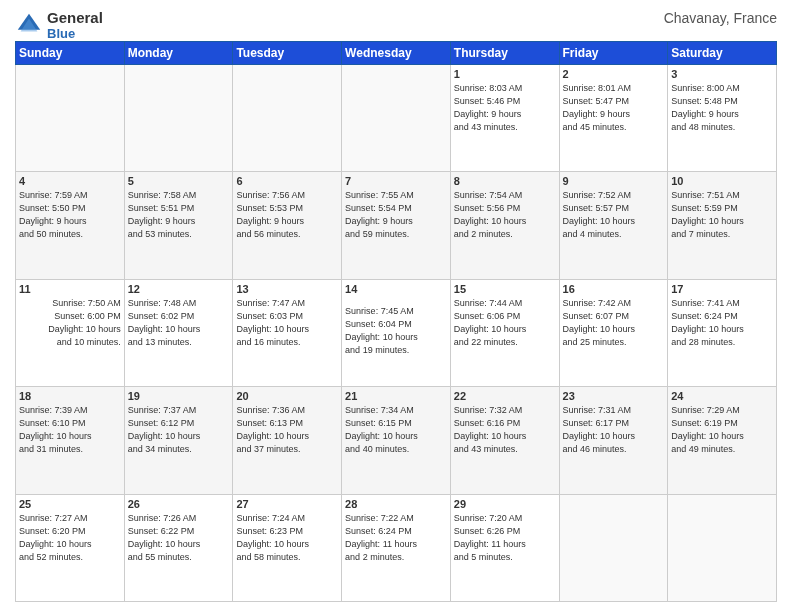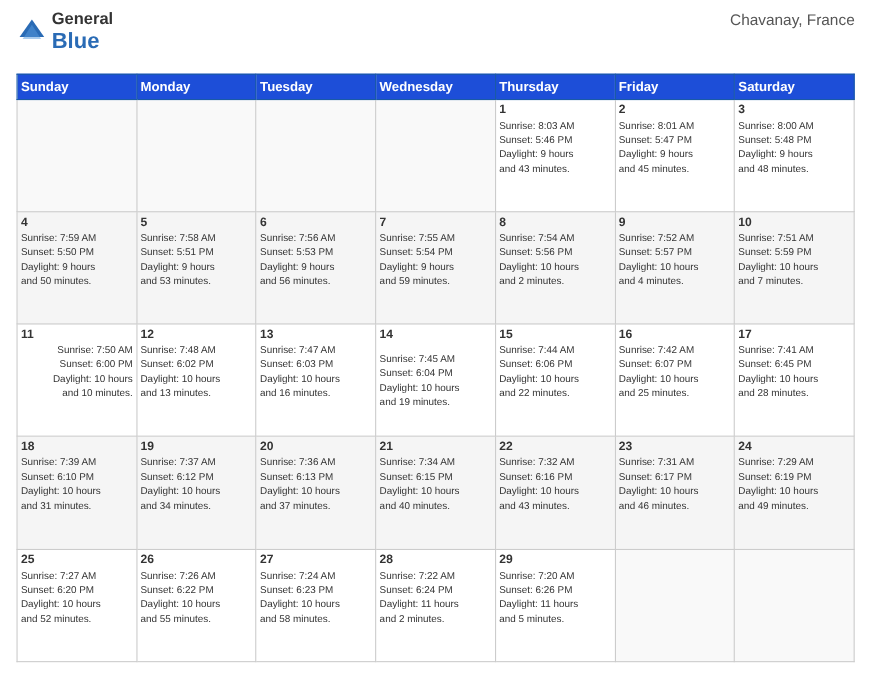--- a/index.html
+++ b/index.html
@@ -14,39 +14,39 @@
       width: 792px;
       height: 612px;
       padding: 10px 15px;
       display: flex;
       flex-direction: column;
     }
     .header {
       display: flex;
       justify-content: space-between;
       align-items: flex-start;
-      margin-bottom: 18px;
+      margin-bottom: 0;
     }
     .logo {
       display: flex;
       align-items: center;
       gap: 4px;
     }
     .logo-text {
       display: flex;
       flex-direction: column;
       line-height: 1.1;
     }
     .logo-general {
       font-size: 15px;
       font-weight: bold;
       color: #333;
     }
     .logo-blue {
-      font-size: 20px;
+      font-size: 13px;
       font-weight: bold;
       color: #2a6bb5;
     }
     .logo-icon {
       width: 28px;
       height: 28px;
     }
     .title-block {
       text-align: right;
     }
@@ -255,21 +255,21 @@
           <td>
             <span class="day-num">16</span>
             <div class="day-info" style="white-space: pre-line;">Sunrise: 7:42 AM
 Sunset: 6:07 PM
 Daylight: 10 hours
 and 25 minutes.</div>
           </td>
           <td>
             <span class="day-num">17</span>
             <div class="day-info" style="white-space: pre-line;">Sunrise: 7:41 AM
-Sunset: 6:45 PM
+Sunset: 6:24 PM
 Daylight: 10 hours
 and 28 minutes.</div>
           </td>
         </tr>
         <tr>
           <td>
             <span class="day-num">18</span>
             <div class="day-info" style="white-space: pre-line;">Sunrise: 7:39 AM
 Sunset: 6:10 PM
 Daylight: 10 hours

